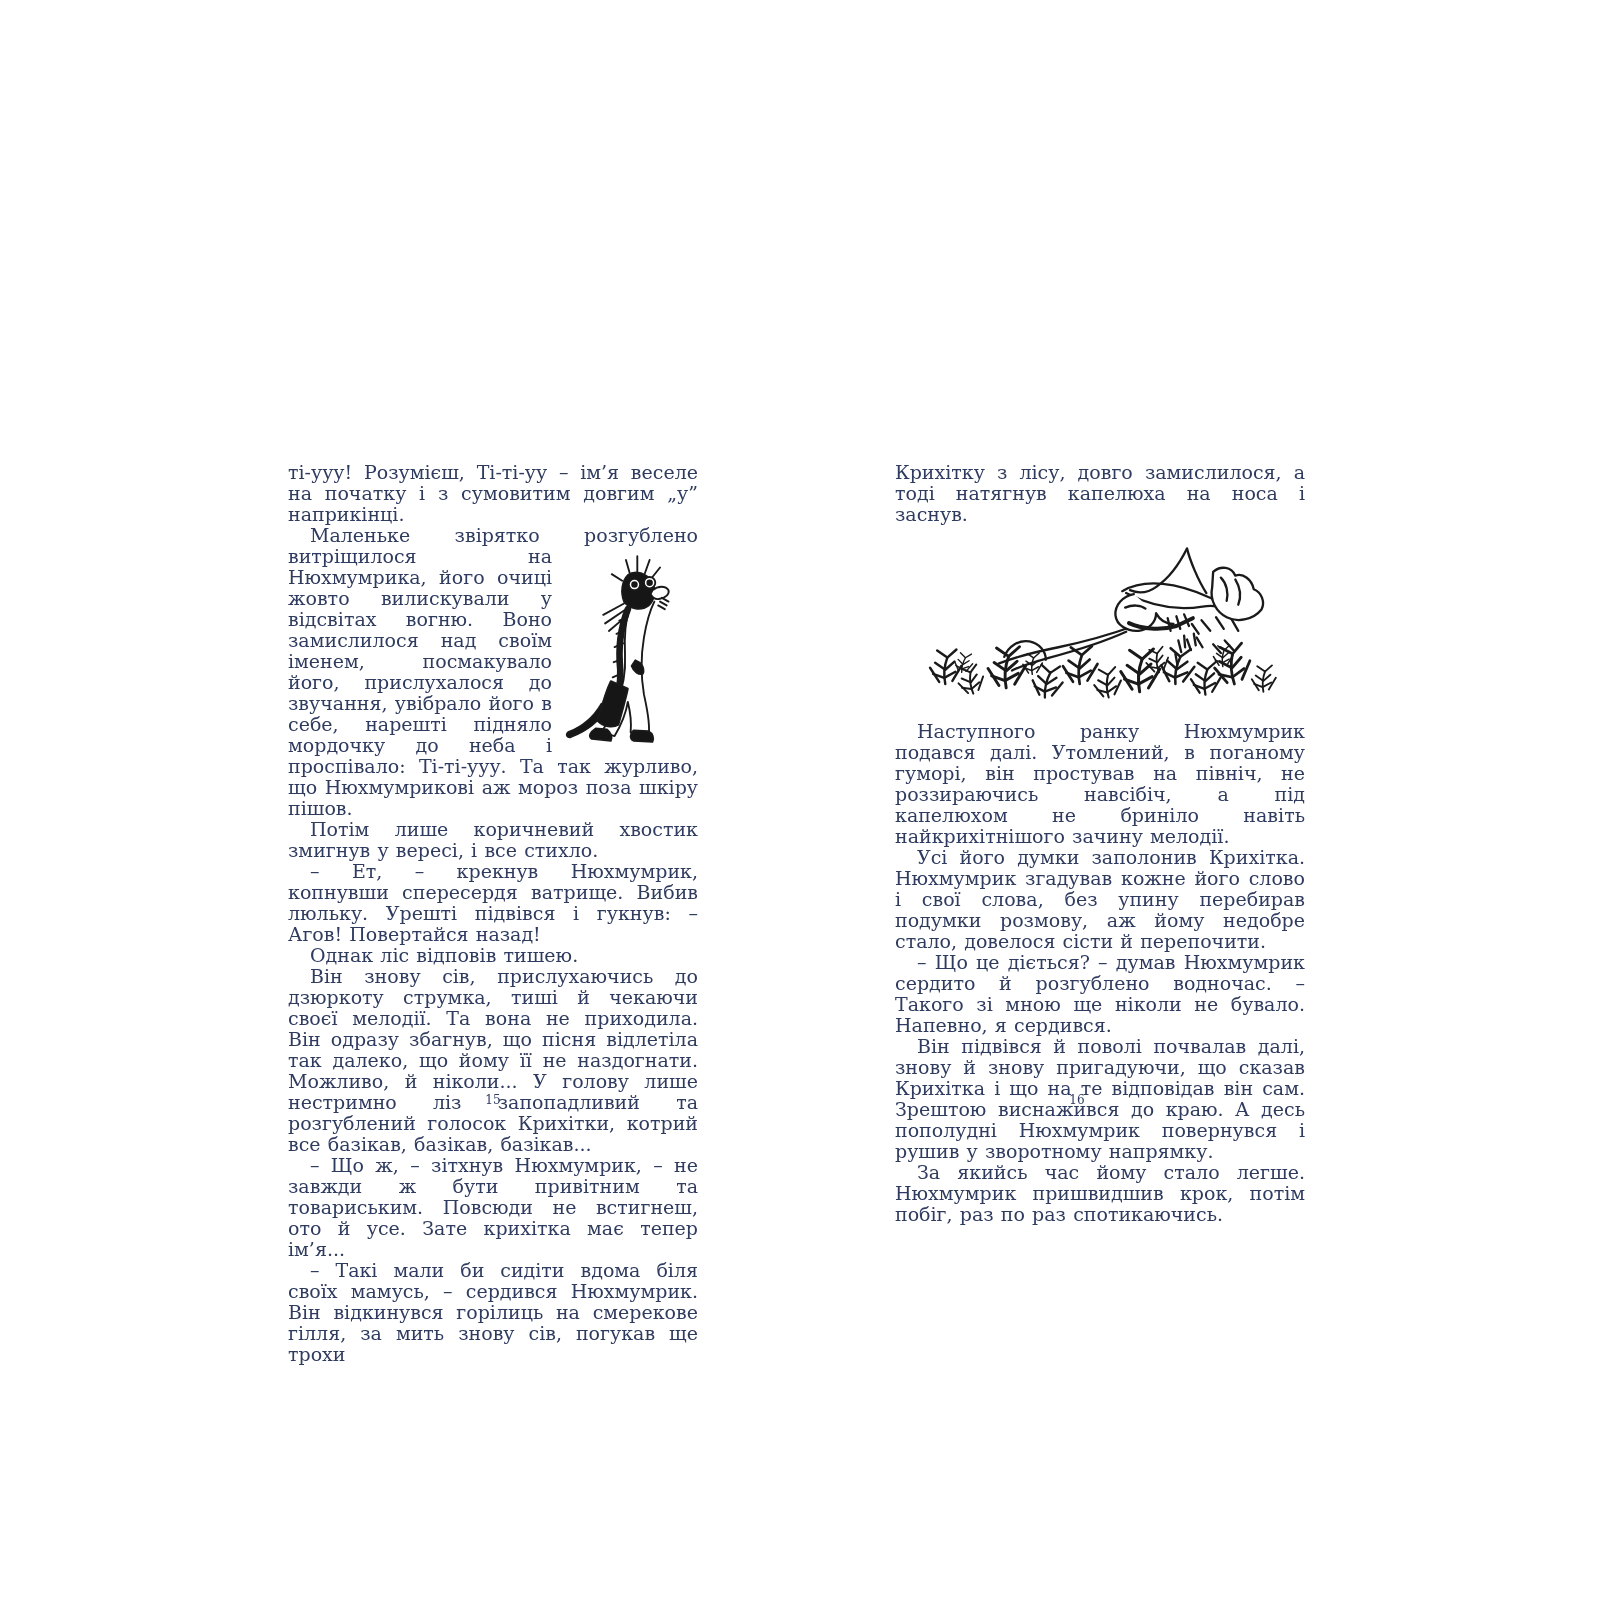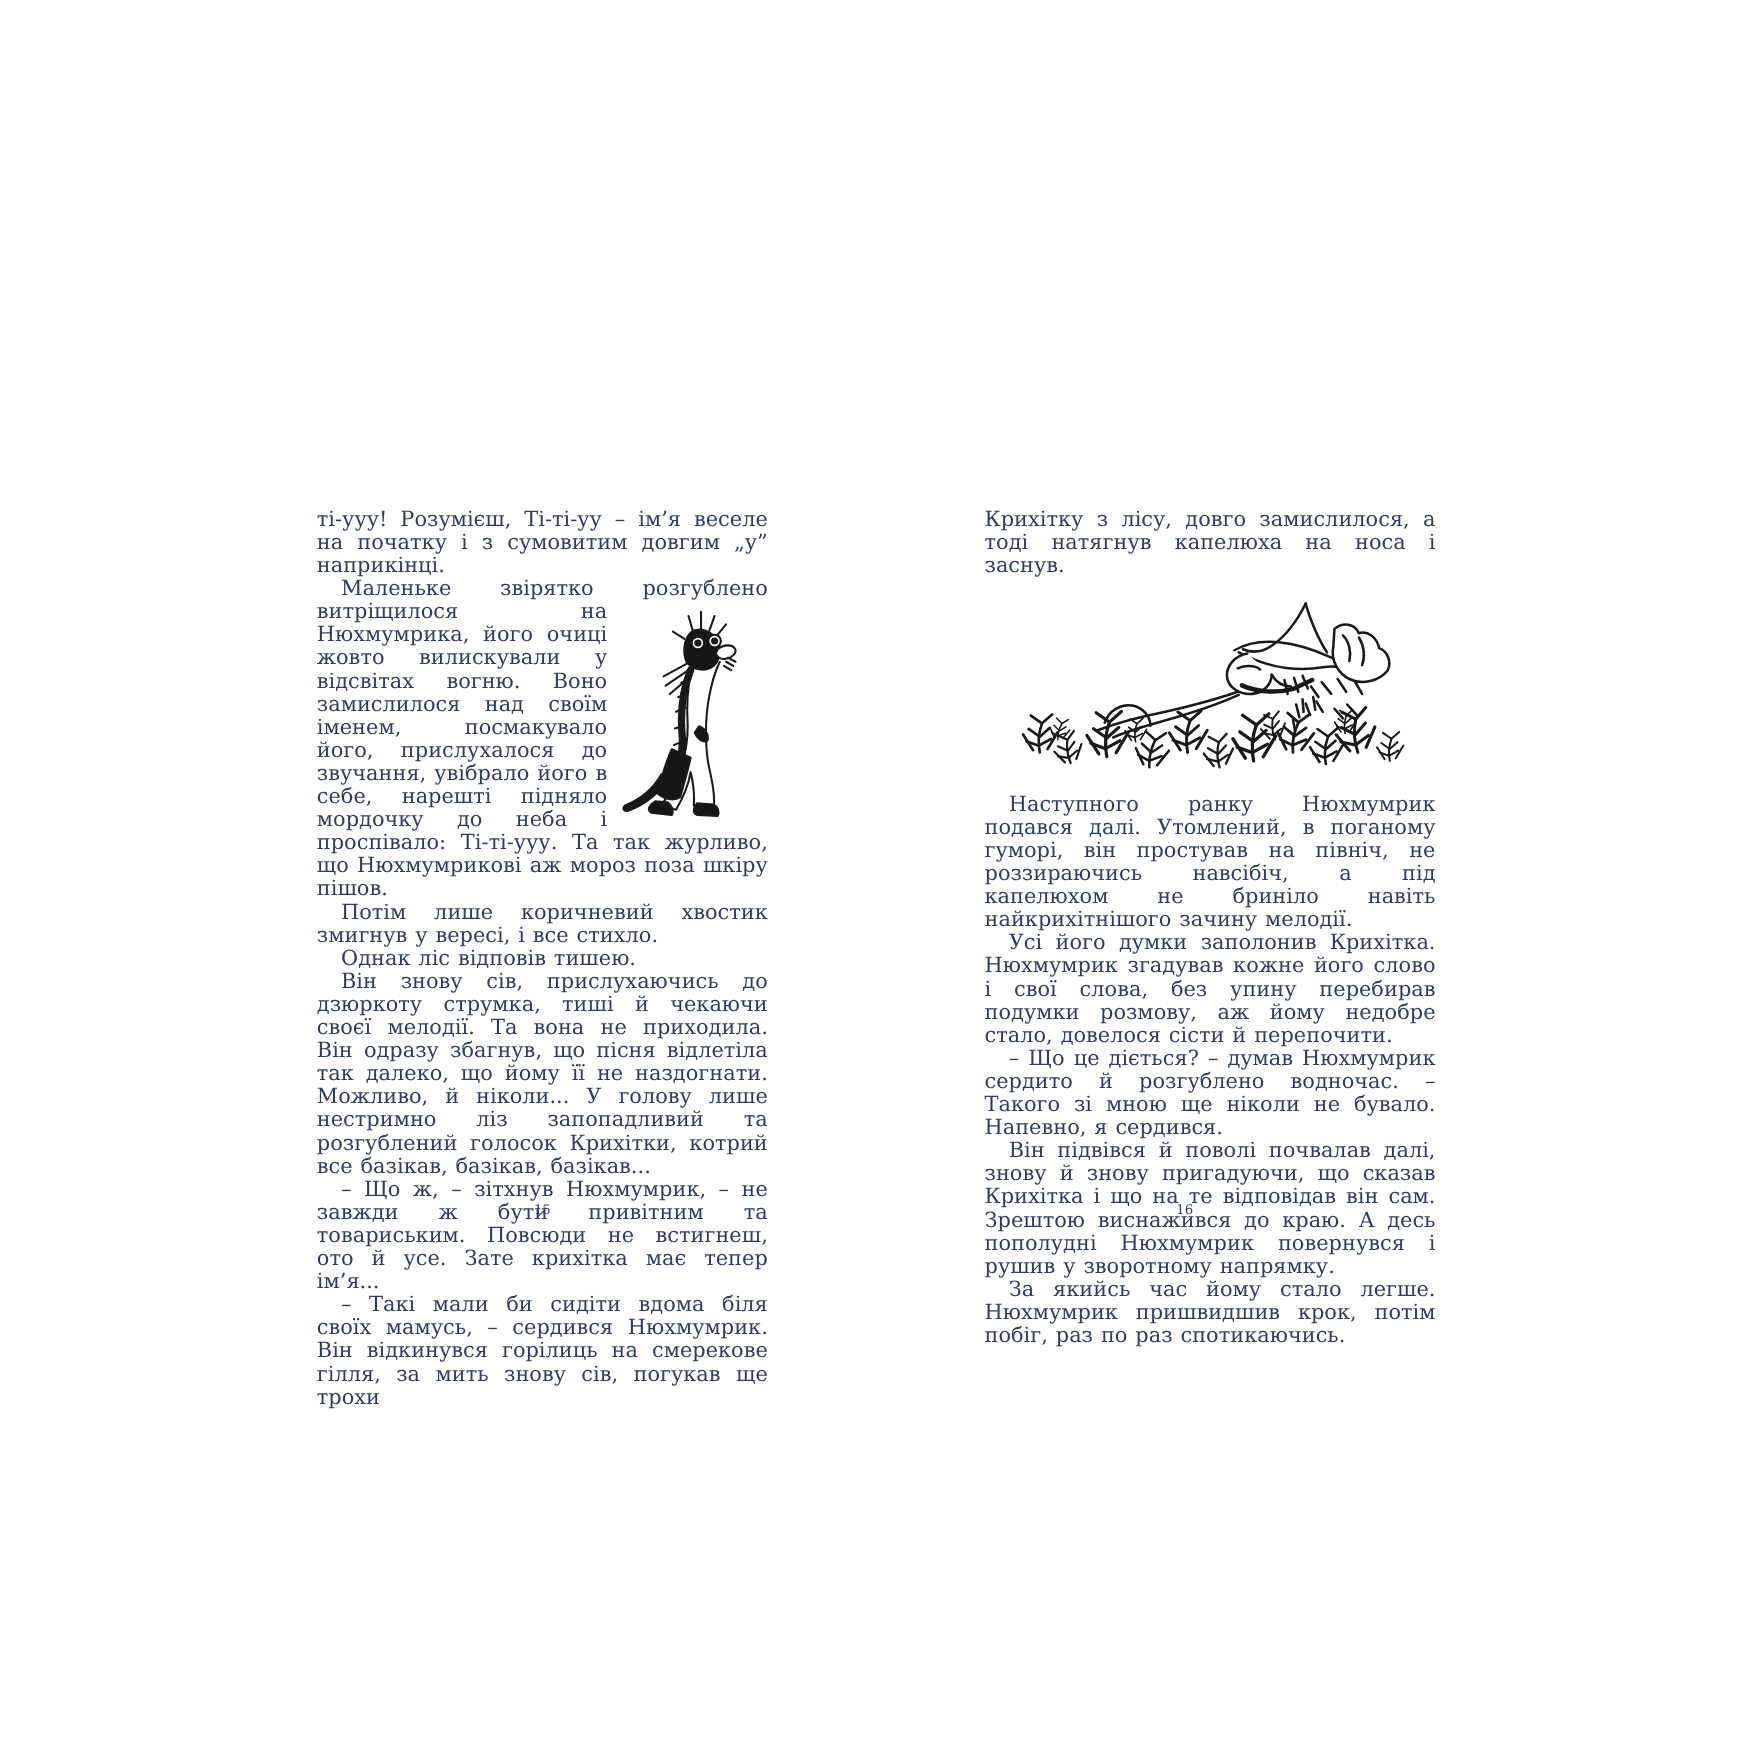--- a/index.html
+++ b/index.html
@@ -83,20 +83,21 @@
             <path d="M114,52 L121,56 M112,56 L119,60 M110,60 L117,64"></path>
 
             <path d="M74,58 L52,70 M76,64 L54,79 M78,70 L58,87"></path>
           </g>
         </svg>
       </div>
 
       <p class="no-indent">ті-ууу! Розумієш, Ті-ті-уу – ім’я веселе на початку і з сумовитим довгим „у” наприкінці.</p>
       <p>Маленьке звірятко розгублено витріщилося на Нюхмумрика, його очиці жовто вилискували у відсвітах вогню. Воно замислилося над своїм іменем, посмакувало його, прислухалося до звучання, увібрало його в себе, нарешті підняло мордочку до неба і проспівало: Ті-ті-ууу. Та так журливо, що Нюхмумрикові аж мороз поза шкіру пішов.</p>
       <p>Потім лише коричневий хвостик змигнув у вересі, і все стихло.</p>
+      <p>– Ет, – крекнув Нюхмумрик, копнувши спересердя ватрище. Вибив люльку. Урешті підвівся і гукнув: – Агов! Повертайся назад!</p>
       <p>Однак ліс відповів тишею.</p>
       <p>Він знову сів, прислухаючись до дзюркоту струмка, тиші й чекаючи своєї мелодії. Та вона не приходила. Він одразу збагнув, що пісня відлетіла так далеко, що йому її не наздогнати. Можливо, й ніколи... У голову лише нестримно ліз запопадливий та розгублений голосок Крихітки, котрий все базікав, базікав, базікав...</p>
       <p>– Що ж, – зітхнув Нюхмумрик, – не завжди ж бути привітним та товариським. Повсюди не встигнеш, ото й усе. Зате крихітка має тепер ім’я...</p>
       <p>– Такі мали би сидіти вдома біля своїх мамусь, – сердився Нюхмумрик. Він відкинувся горілиць на смерекове гілля, за мить знову сів, погукав ще трохи</p>
     </div>
     <div class="pagenum" id="pagenum-left">15</div>
   </section>
 
   <section>
     <div class="column" id="col-right">

